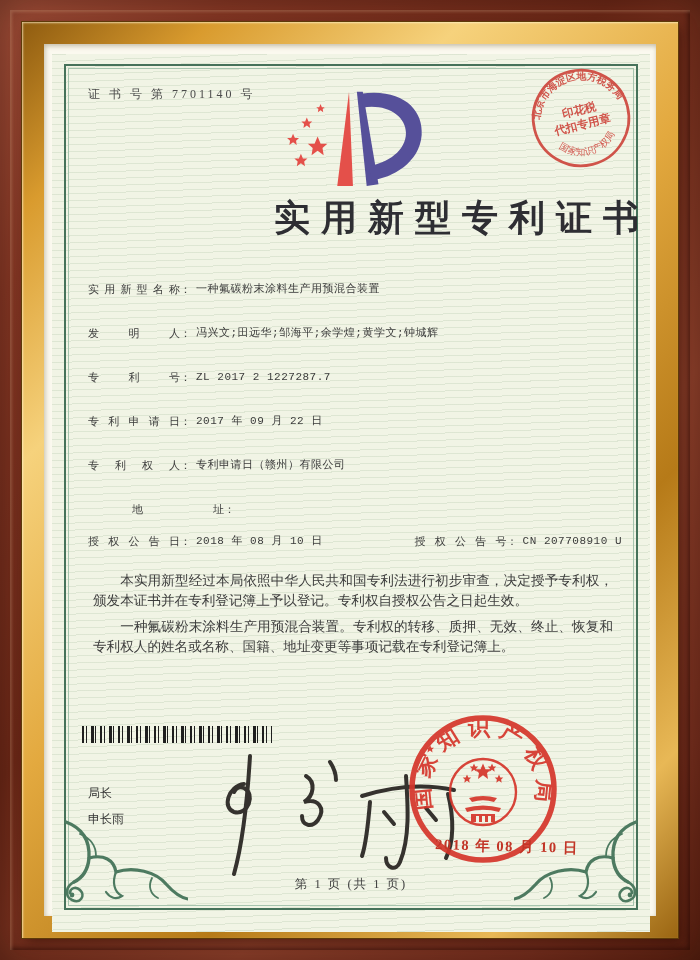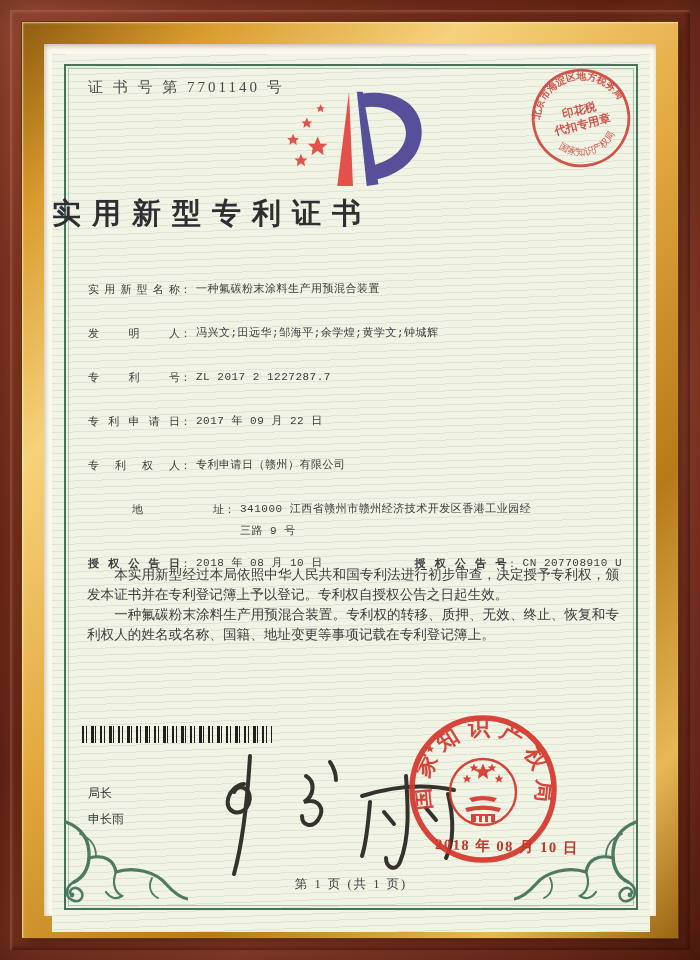--- a/index.html
+++ b/index.html
@@ -29,44 +29,44 @@
   
   .paper{
     position:absolute;left:52px;right:50px;top:54px;bottom:28px;
     background-color:#f1f4e5;
     background-image:repeating-linear-gradient(178deg,rgba(125,160,120,.17) 0px,rgba(125,160,120,.17) 1px,transparent 1px,transparent 7px);
     overflow:hidden;
   }
   .border-outer{position:absolute;left:12px;right:12px;top:10px;bottom:22px;border:2px solid #46725a;}
   .border-inner{position:absolute;left:16px;right:16px;top:14px;bottom:26px;border:1px solid #a6c4ae;}
   
-  .cert-no{position:absolute;left:36px;top:24px;font-size:15px;letter-spacing:3px;color:#4a4a4a;}
+  .cert-no{position:absolute;left:36px;top:32px;font-size:12px;letter-spacing:3px;color:#4a4a4a;}
   .logo{position:absolute;left:223px;top:30px;width:150px;height:108px;}
   .tax-stamp{position:absolute;left:477px;top:12px;width:104px;height:104px;transform:rotate(-14deg);opacity:.88;}
   .title{
-    position:absolute;left:0;right:0;top:140px;text-align:left;
-    font-size:29px;font-weight:700;letter-spacing:11px;color:#2e2e33;
+    position:absolute;left:0;right:0;top:140px;text-align:right;
+    font-size:36px;font-weight:700;letter-spacing:11px;color:#2e2e33;
   }
   .fields{position:absolute;left:36px;right:28px;top:224px;font-size:11px;line-height:22px;}
   .field{display:flex;align-items:flex-start;margin-bottom:22px;}
   .field.addr{margin-bottom:10px;margin-left:44px;}
   .lbl{
     flex:0 0 92px;display:inline-block;text-align:justify;text-align-last:justify;
     -moz-text-align-last:justify;color:#3d3d3d;
   }
   .colon{flex:0 0 16px;}
   .val{flex:1;white-space:pre-line;letter-spacing:.5px;font-family:Liberation Mono, monospace;}
   .row2{display:flex;justify-content:space-between;}
   .row2 .grp{display:flex;}
-  .row2 .grp .lbl{flex:0 0 92px;font-weight:bold;}
+  .row2 .grp .lbl{flex:0 0 92px;}
   .paras{
     position:absolute;left:34px;right:30px;top:510px;
     font-size:13.6px;line-height:19.6px;text-align:justify;color:#3c3c3c;
   }
-  .paras p{margin:1px;text-indent:2em;}
+  .paras p{margin:7px;text-indent:2em;}
   .barcode{
     position:absolute;left:30px;top:672px;width:190px;height:17px;
     background:repeating-linear-gradient(90deg,#1f1f1f 0 2px,transparent 2px 4px,#1f1f1f 4px 5px,transparent 5px 9px,#1f1f1f 9px 12px,transparent 12px 13px,#1f1f1f 13px 14px,transparent 14px 18px);
   }
   .officer{position:absolute;left:36px;top:726px;font-size:12px;line-height:26px;color:#333;
     font-family:"Liberation Sans","DejaVu Sans",sans-serif;}
   .signature{position:absolute;left:158px;top:692px;width:260px;height:148px;}
   .seal{position:absolute;left:356px;top:660px;width:150px;height:150px;opacity:.92;}
   .seal-date{
     position:absolute;left:330px;top:783px;width:250px;text-align:center;
@@ -143,22 +143,20 @@
         <span class="val">2017 年 09 月 22 日</span>
       </div>
       <div class="field">
         <span class="lbl">专利权人</span>
           <span class="colon">：</span>
         <span class="val">专利申请日（赣州）有限公司</span>
       </div>
       <div class="field addr">
         <span class="lbl">地址</span>
           <span class="colon">：</span>
-        <span class="val">341000 江西省赣州市赣州经济技术开发区香港工业园经
-三路 9 号</span>
       </div>
       <div class="row2">
         <div class="grp">
           <span class="lbl">授权公告日</span>
             <span class="colon">：</span>
           <span class="val">2018 年 08 月 10 日</span>
         </div>
         <div class="grp">
           <span class="lbl">授权公告号</span>
             <span class="colon">：</span>

